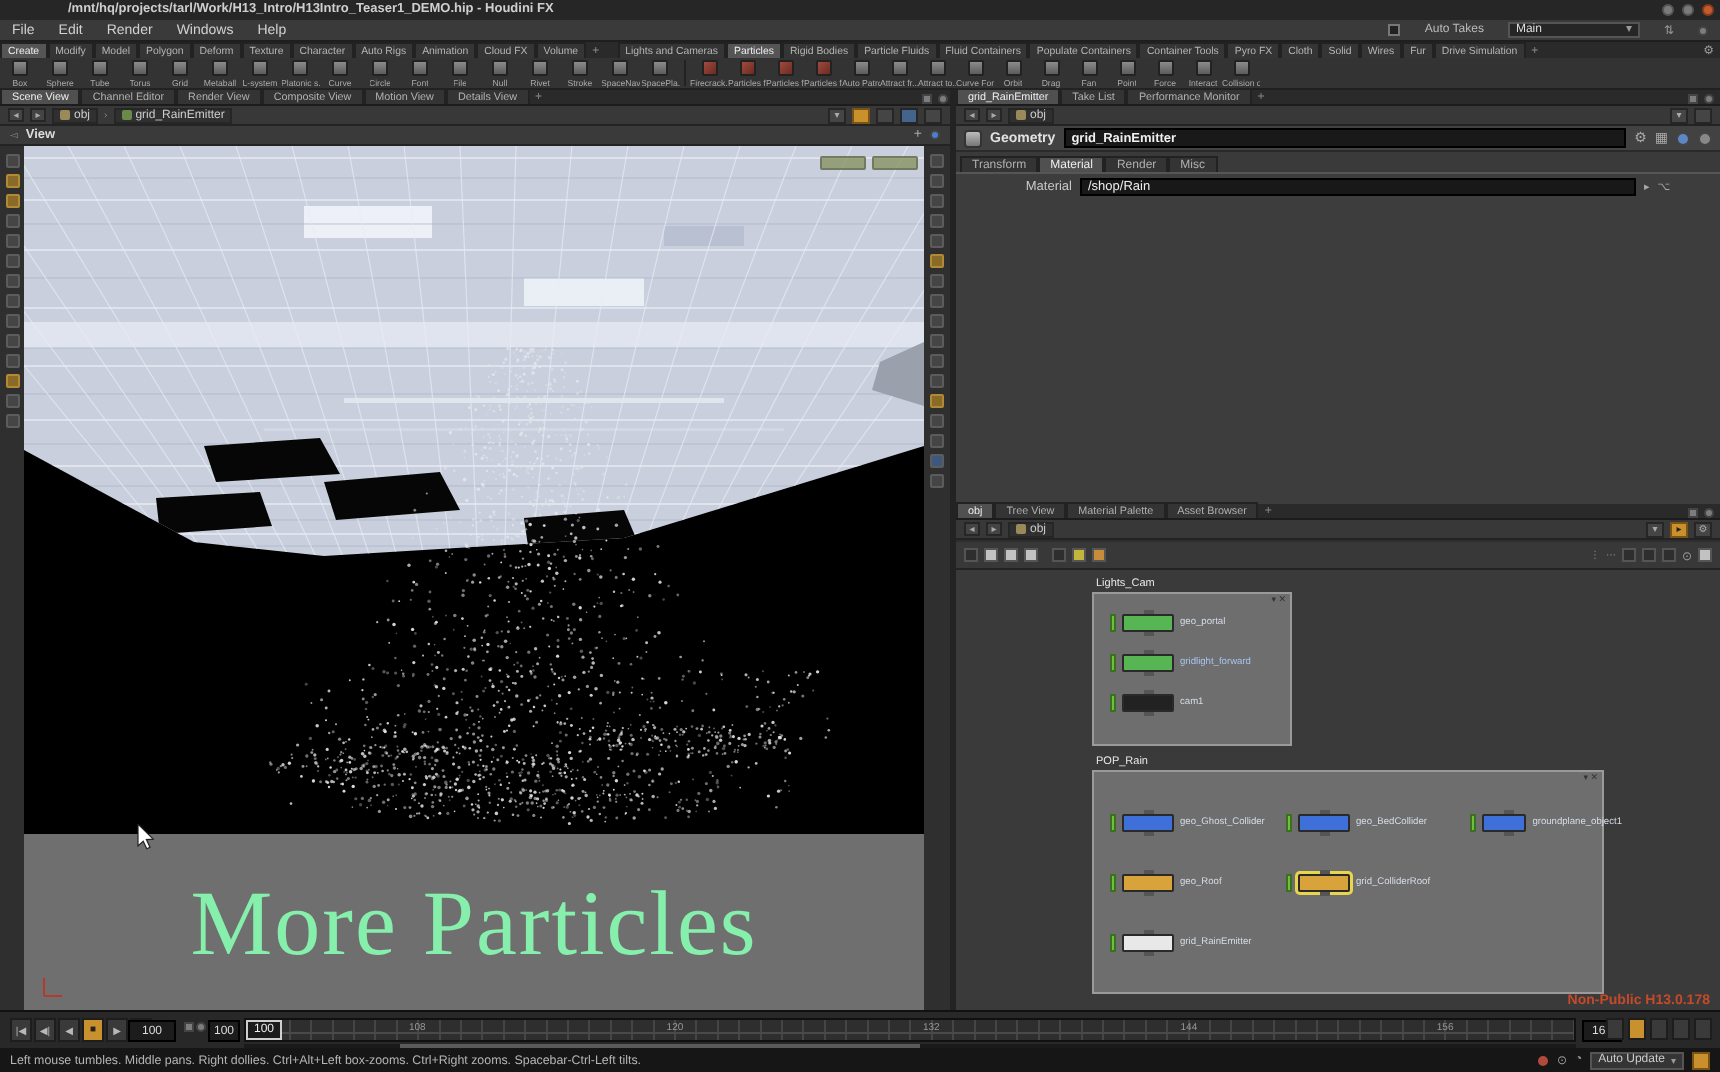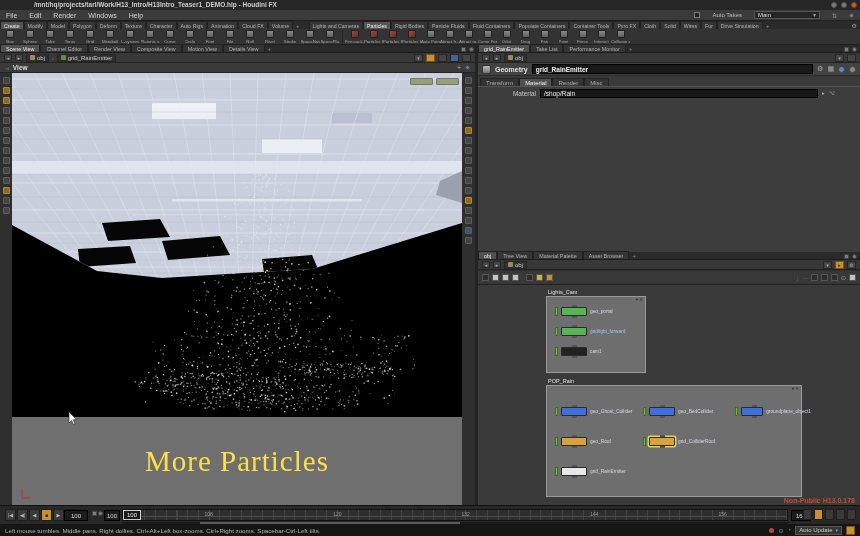--- a/index.html
+++ b/index.html
@@ -67,21 +67,21 @@
   .vstrip{top:0;width:12px;height:432px;background:#2f2f2f;display:flex;flex-direction:column;align-items:center;padding-top:4px;gap:3px;}
   .vstrip.left{left:0;}
   .vstrip.right{left:462px;width:13px;}
   .vtool{width:7px;height:7px;border-radius:1px;background:#454545;border:1px solid #5c5c5c;}
   .vtool.amber{background:#8a6a28;border-color:#b08a34;}
   .vtool.blue{background:#3c587c;}
   .scene{left:12px;top:0;width:450px;height:344px;background:#000;}
   .camchips{right:16px;top:5px;display:flex;gap:3px;}
   .camchip{width:23px;height:7px;background:#8a9464;opacity:.8;border:1px solid #5c6440;border-radius:1px;}
   .band{left:12px;top:344px;width:450px;height:88px;background:#6f6f6f;display:flex;align-items:center;justify-content:center;overflow:visible;}
-  .bandtext{font-family:"Liberation Serif",serif;font-size:29px;color:#fde047;letter-spacing:1px;}
+  .bandtext{font-family:"Liberation Serif",serif;font-size:46px;color:#86efac;letter-spacing:1px;}
   .cursor{left:56px;top:-5px;}
   .axisglyph{left:8px;bottom:5px;}
   .splitter{left:475px;top:45px;width:3px;height:460px;background:#232323;}
   .paramheader{left:478px;top:63px;width:382px;height:13px;background:#424242;border-bottom:1px solid #2a2a2a;
                display:flex;align-items:center;gap:4px;padding:0 4px;}
   .nodetypeicon{width:9px;height:9px;border-radius:2px;background:linear-gradient(#bbb,#777);border:1px solid #333;}
   .paramheader .ntype{font-size:7px;font-weight:bold;color:#e2e2e2;}
   .namefield{flex:1;height:10px;background:#191919;border:1px solid #000;color:#f0f0f0;font-weight:bold;
              font-size:6.5px;line-height:9px;padding:0 3px;}
   .hicon{color:#a8a8a8;font-size:7px;}

